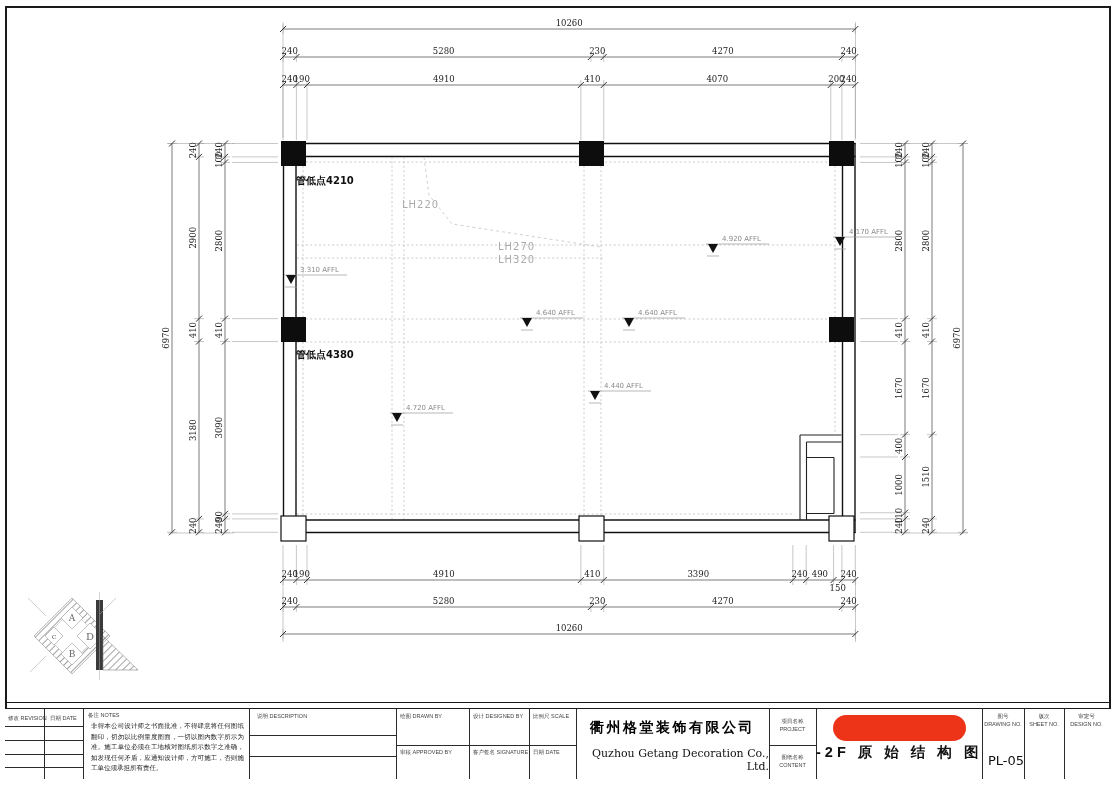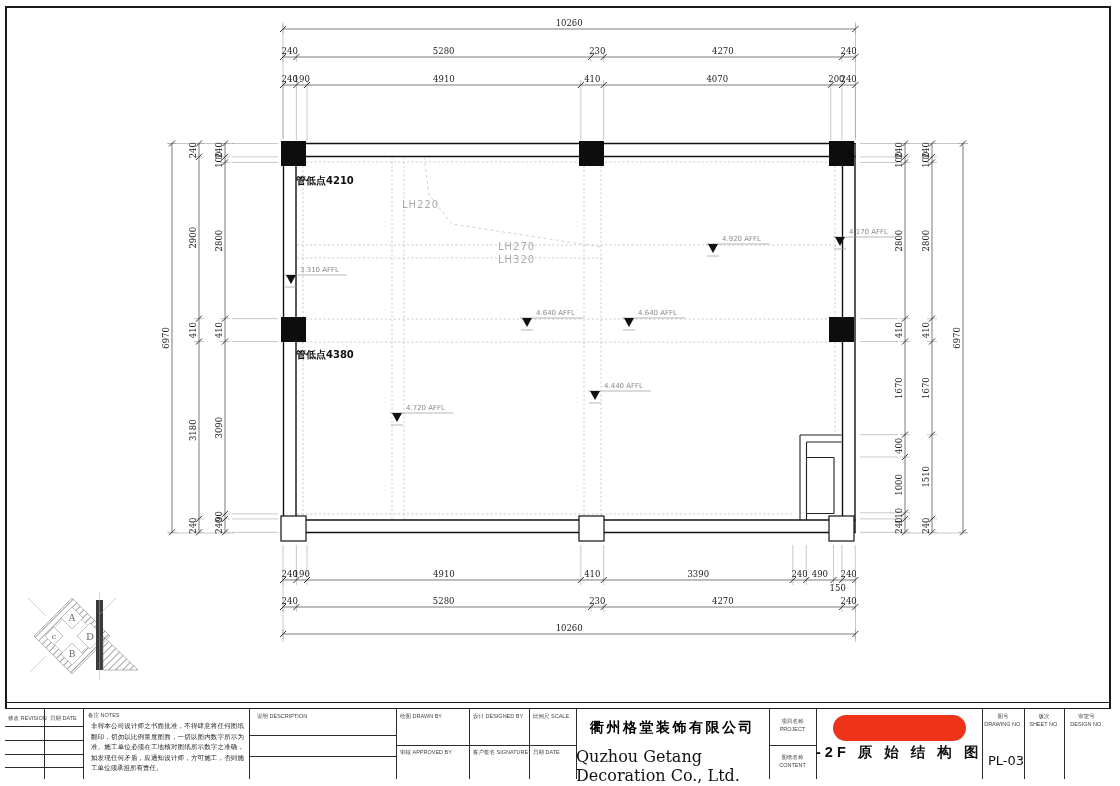--- a/index.html
+++ b/index.html
@@ -22,21 +22,21 @@
   .lvltext{font-family:"DejaVu Sans",sans-serif;font-size:7px;fill:#8a8a8a;}
   .lvlline{stroke:#9a9a9a;stroke-width:.7;}
   
   .tb{position:absolute;left:5px;top:708px;width:1106px;height:71px;border-top:1.5px solid #1a1a1a;box-sizing:border-box;background:#fff;}
   .tb .v{position:absolute;top:0;bottom:0;width:1px;background:#2b2b2b;}
   .tb .h{position:absolute;height:1px;background:#2b2b2b;}
   .lbl{position:absolute;font-size:5.5px;color:#444;white-space:nowrap;}
   .lbl2{position:absolute;font-size:5.5px;color:#444;line-height:1.5;text-align:center;}
   .notes{position:absolute;font-size:6.5px;line-height:1.62;color:#222;text-align:justify;}
   .company-cn{position:absolute;font-size:14px;font-weight:bold;letter-spacing:2.5px;color:#000000;text-align:center;}
-  .company-en{position:absolute;font-family:"DejaVu Serif",serif;font-size:16px;color:#111;text-align:left;}
+  .company-en{position:absolute;font-family:"DejaVu Serif",serif;font-size:11px;color:#111;text-align:right;}
   .dwg-title{position:absolute;font-size:14.5px;font-weight:bold;letter-spacing:4px;color:#111;text-align:center;white-space:nowrap;}
   .dwg-no{position:absolute;font-size:13px;color:#111;font-family:"DejaVu Sans",sans-serif;}
   .pill{position:absolute;background:#ed3419;border-radius:14px;}
 </style>
 </head>
 <body>
 
 <div class="page">
 
   <svg id="plan-svg" width="1120" height="702" viewBox="0 0 1120 702">
@@ -485,21 +485,21 @@
       <div>CONTENT</div>
     </div>
 
     <div class="pill" style="left:828px;top:6px;width:133px;height:26px"></div>
     <div class="dwg-title" style="left:811px;width:166px;top:34px">-2F 原 始 结 构 图</div>
 
     <div class="lbl2" style="left:977px;width:42px;top:3px">
       <div>图号</div>
       <div>DRAWING NO.</div>
     </div>
-    <div class="dwg-no" style="left:983px;top:44px">PL-03</div>
+    <div class="dwg-no" style="left:983px;top:44px">PL-05</div>
 
     <div class="lbl2" style="left:1019px;width:40px;top:3px">
       <div>版次</div>
       <div>SHEET NO.</div>
     </div>
     <div class="lbl2" style="left:1059px;width:45px;top:3px">
       <div>审定号</div>
       <div>DESIGN NO.</div>
     </div>
   </div>

